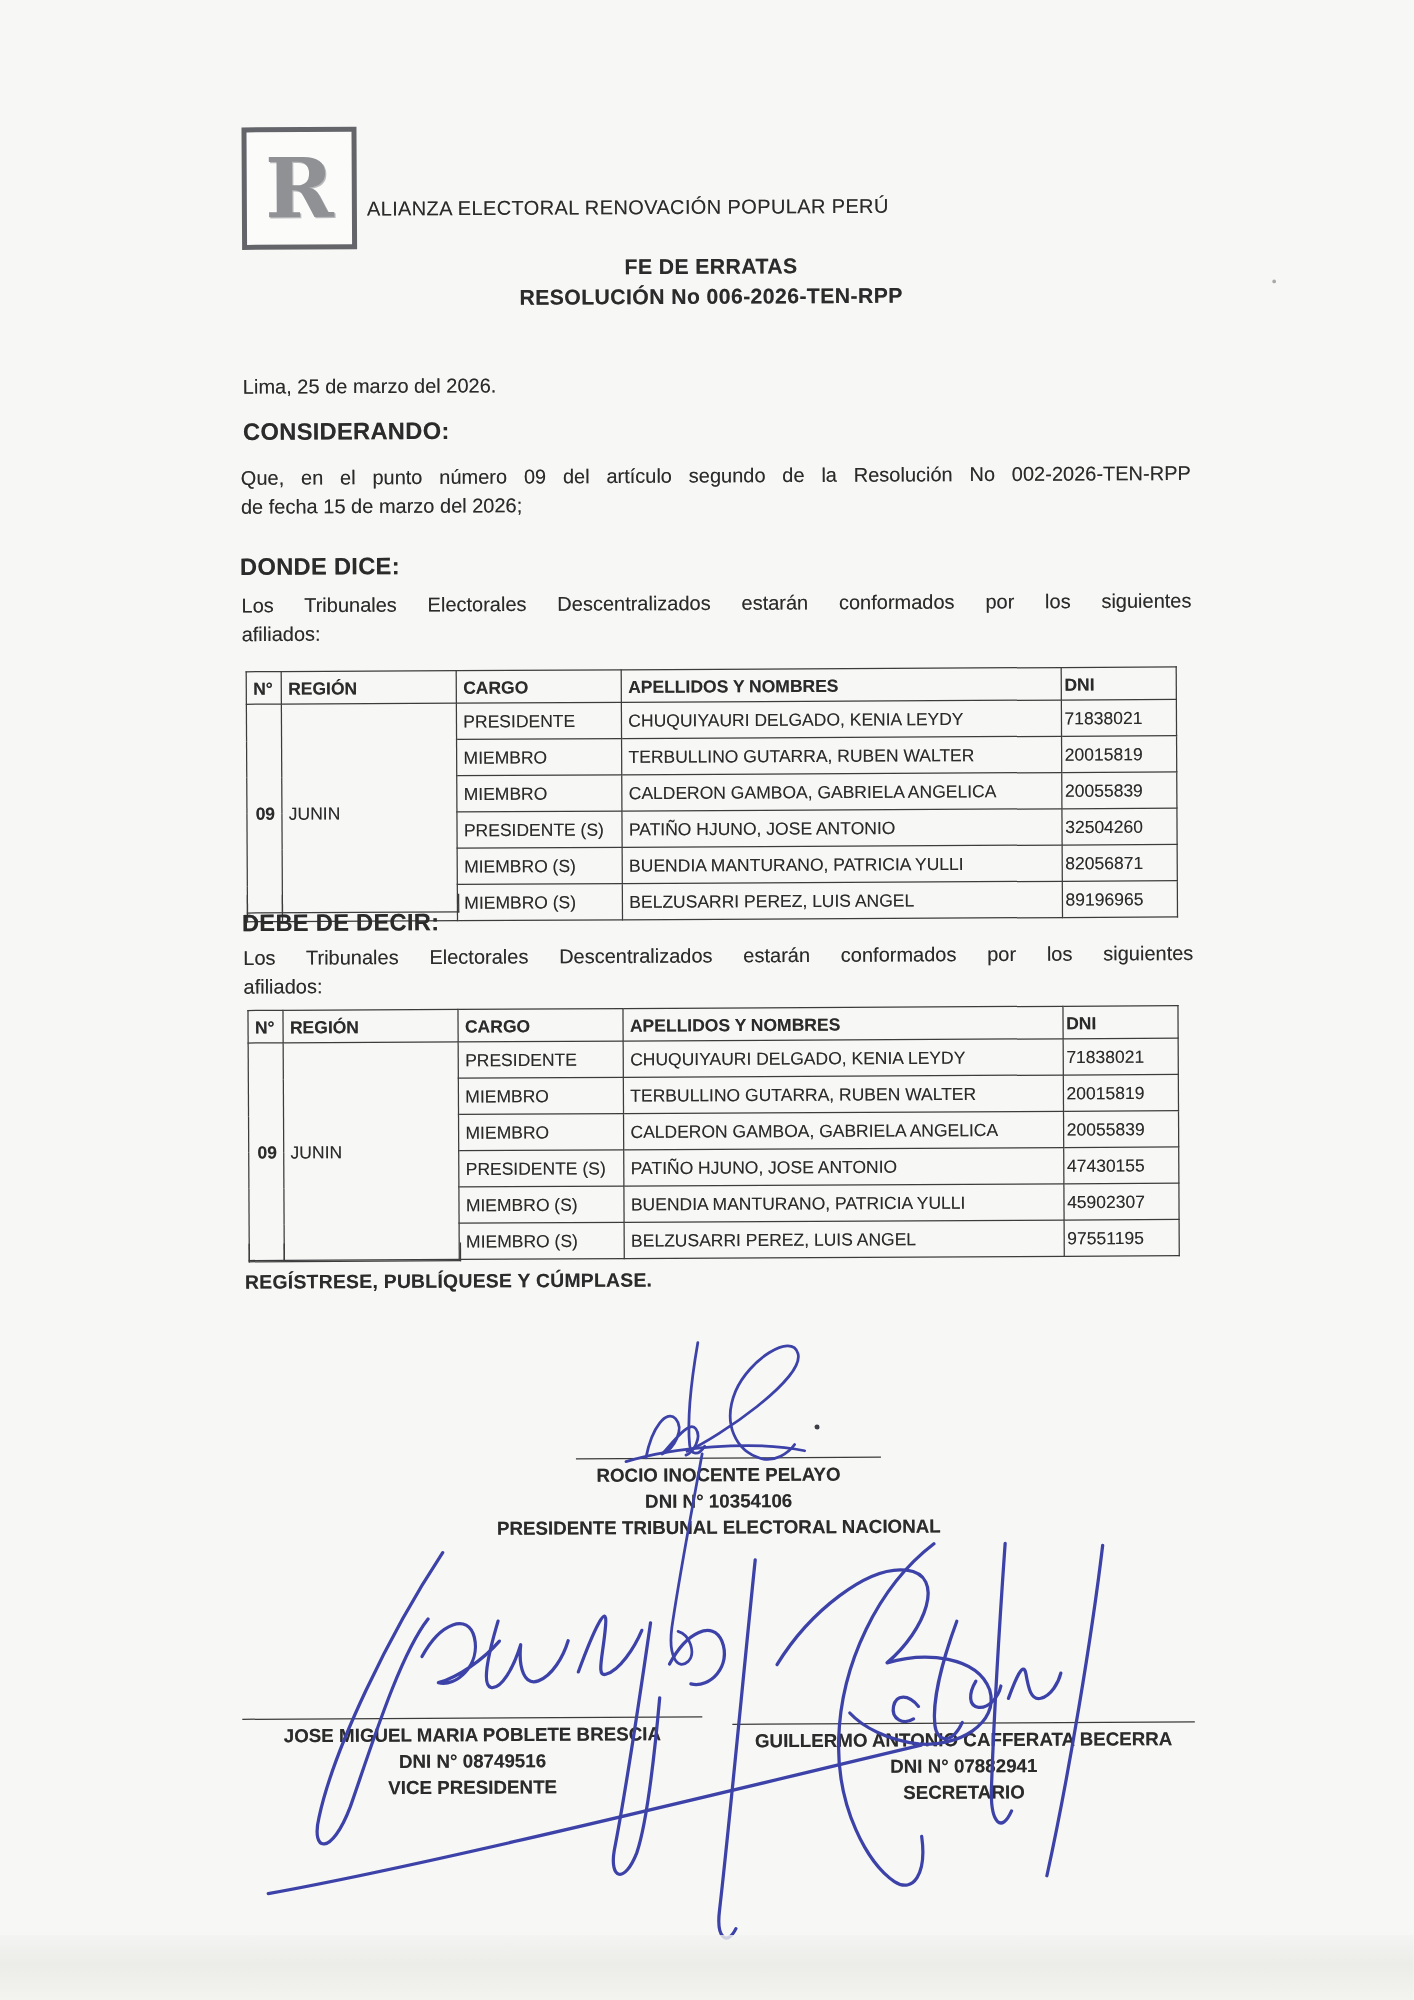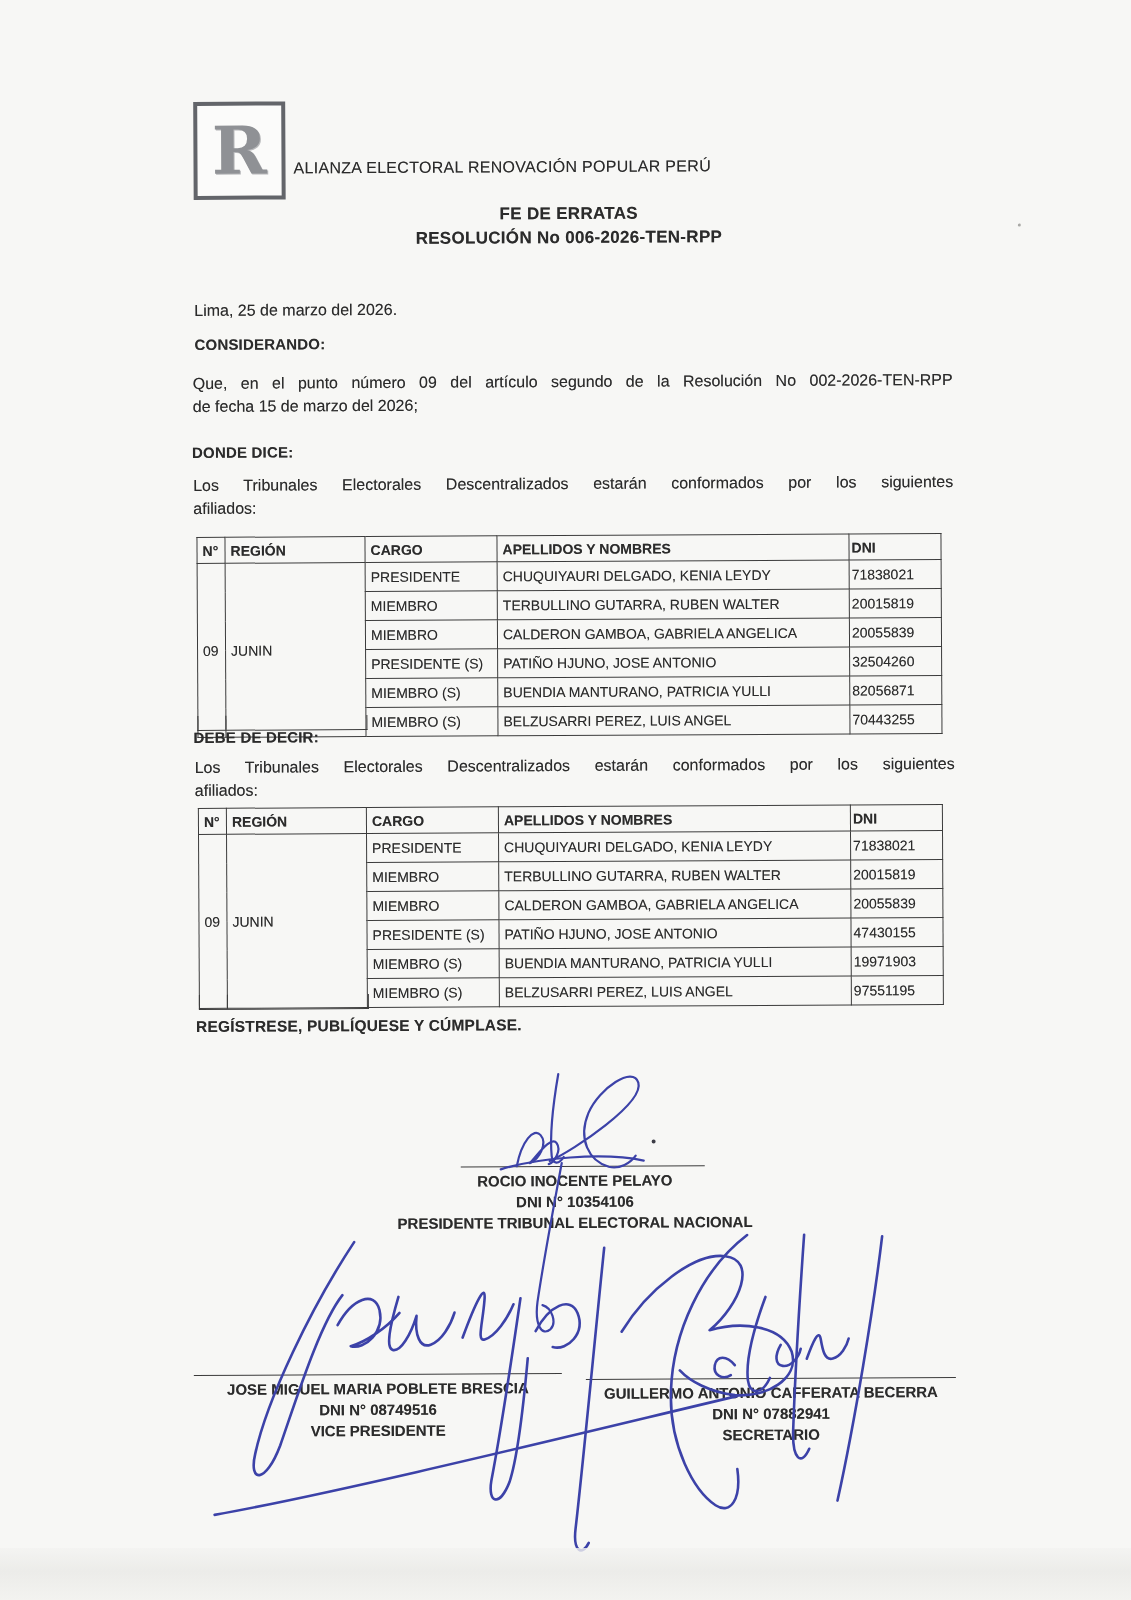--- a/index.html
+++ b/index.html
@@ -12,33 +12,33 @@
   .logo{left:196px;top:100px;width:84px;height:90px;border:4px solid #63656a;
     background:#fbfbfa;display:flex;align-items:center;justify-content:center;}
   .logo span{font-family:"DejaVu Serif",serif;font-weight:bold;font-size:66px;
     color:var(--logo,#8f9195);line-height:1;text-shadow:1px 1px 0 #b9babc;}
   .org{left:296px;top:158px;font-size:16px;letter-spacing:.3px;white-space:nowrap;}
   .title{left:186px;width:770px;text-align:center;font-weight:bold;font-size:17px;letter-spacing:.3px;}
   .t1t{top:204px;} .t2t{top:228px;}
 
   
   .line{left:196px;font-size:16px;white-space:nowrap;}
-  .h{font-weight:bold;font-size:15px;letter-spacing:.2px;}
+  .h{font-weight:bold;font-size:19px;letter-spacing:.2px;}
   .para{left:194px;width:760px;font-size:16px;line-height:23px;}
   .jline{text-align:justify;text-align-last:justify;}
 
   
   table.doc{position:absolute;left:197px;border-collapse:collapse;table-layout:fixed;width:744px;}
   table.doc th,table.doc td{border:1.6px solid var(--tb,#3c3c3c);font-size:14px;
     padding:1px 5px;white-space:nowrap;overflow:hidden;vertical-align:middle;}
   table.doc th{text-align:left;font-weight:bold;height:23px;}
   table.doc th.dni,table.doc td.dni{text-align:left;padding:1px 2px;}
   table.doc td{height:26px;}
   .t2 td{height:27px;}
-  td.num{font-weight:normal;text-align:left;padding:1px 3px;}
+  td.num{font-weight:bold;text-align:right;padding:1px 3px;}
   td.reg{font-weight:normal;}
   .tail{width:168px;height:14px;border-left:1.6px solid var(--tb,#3c3c3c);
     border-right:1.6px solid var(--tb,#3c3c3c);border-bottom:1.6px solid var(--tb,#3c3c3c);}
   .tail i{position:absolute;left:27px;top:0;bottom:0;border-left:1.6px solid var(--tb,#3c3c3c);}
 
   .closing{left:194px;top:1016px;font-weight:bold;font-size:15.5px;letter-spacing:.2px;}
 
   
   .sigrule{border-top:1.6px solid #3b3b3b;height:0;}
   .sigblock{text-align:center;font-weight:bold;font-size:15px;line-height:21px;}
@@ -117,21 +117,21 @@
         <td class="dni">32504260</td>
       </tr>
       <tr>
         <td>MIEMBRO (S)</td>
         <td>BUENDIA MANTURANO, PATRICIA YULLI</td>
         <td class="dni">82056871</td>
       </tr>
       <tr>
         <td>MIEMBRO (S)</td>
         <td>BELZUSARRI PEREZ, LUIS ANGEL</td>
-        <td class="dni">70443255</td>
+        <td class="dni">89196965</td>
       </tr>
     </tbody>
   </table>
   <div class="abs tail" style="left:197px;top:714px">
       <i></i>
     </div>
 
   <div class="abs line h" style="top:727px;left:193px">DEBE DE DECIR:</div>
   <div class="abs para" style="top:754px">
     <div class="jline">Los Tribunales Electorales Descentralizados estarán conformados por los siguientes</div>
@@ -174,21 +174,21 @@
         <td class="dni">20055839</td>
       </tr>
       <tr>
         <td>PRESIDENTE (S)</td>
         <td>PATIÑO HJUNO, JOSE ANTONIO</td>
         <td class="dni">47430155</td>
       </tr>
       <tr>
         <td>MIEMBRO (S)</td>
         <td>BUENDIA MANTURANO, PATRICIA YULLI</td>
-        <td class="dni">19971903</td>
+        <td class="dni">45902307</td>
       </tr>
       <tr>
         <td>MIEMBRO (S)</td>
         <td>BELZUSARRI PEREZ, LUIS ANGEL</td>
         <td class="dni">97551195</td>
       </tr>
     </tbody>
   </table>
   <div class="abs tail" style="left:197px;top:993px">
       <i></i>

